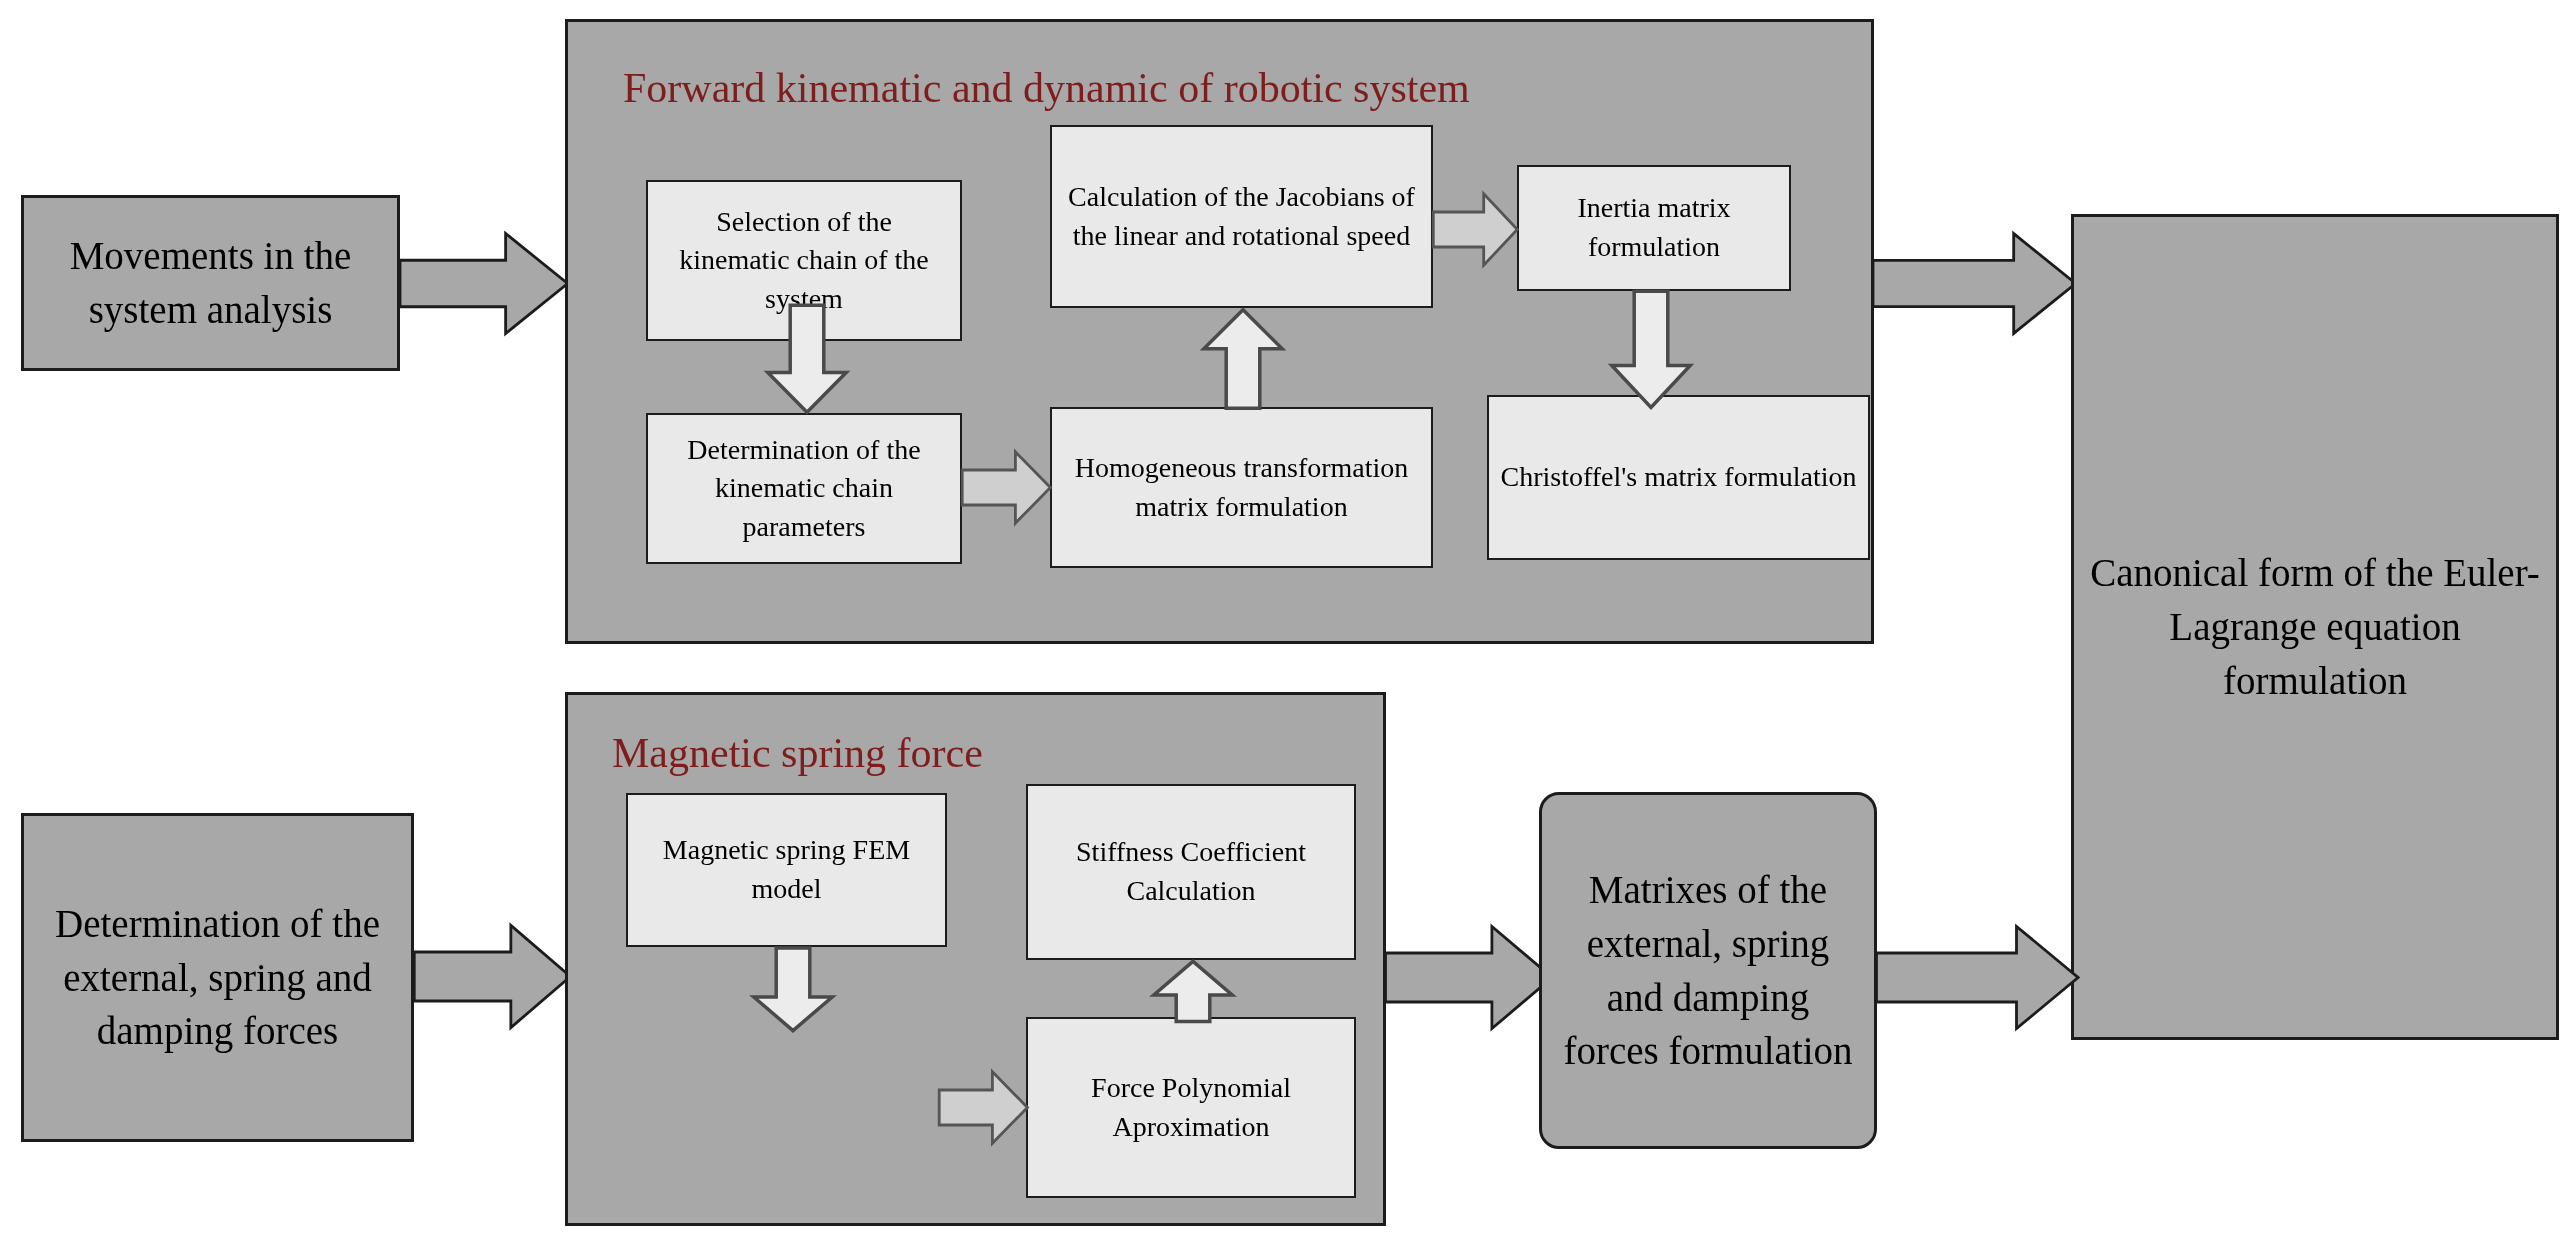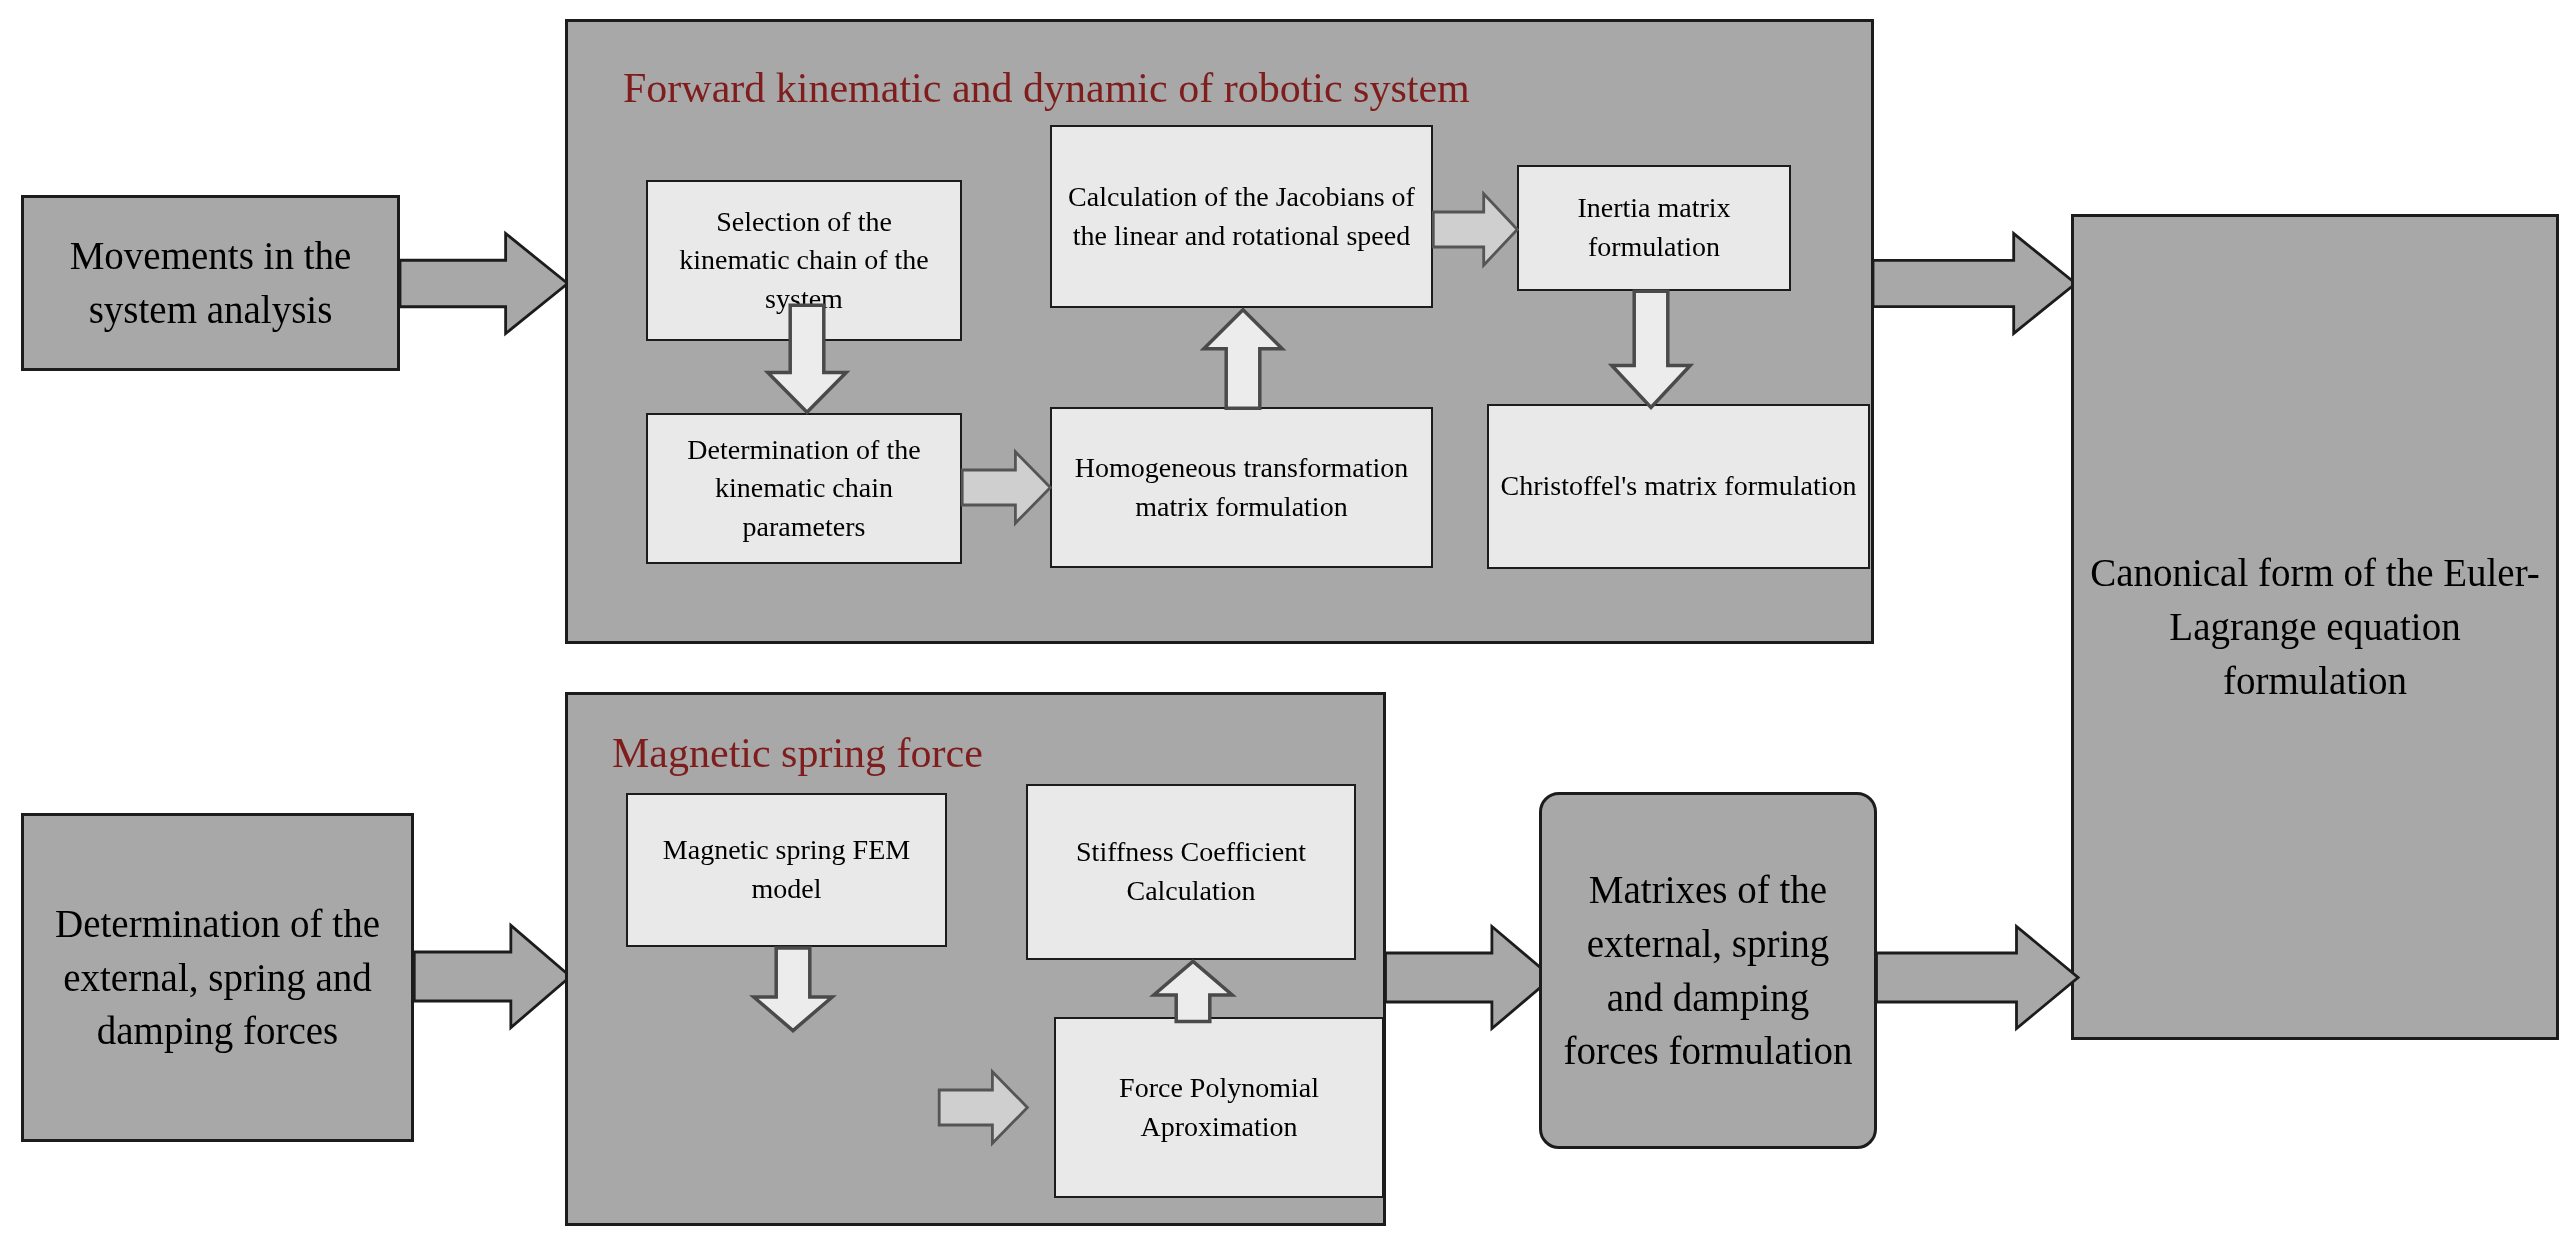--- a/index.html
+++ b/index.html
@@ -77,21 +77,21 @@
   <div class="node proc" style="left:646px; top:144px; width:316px; height:161px; padding:0 12.6px;margin-top:36px;">Selection of the kinematic chain of the system</div>
 
   <div class="node proc" style="left:646px; top:413px; width:316px; height:151px; padding:0 9.8px;">Determination of the kinematic chain parameters</div>
 
   <div class="node proc" style="left:1050px; top:125px; width:383px; height:183px; padding:0 11.2px;">Calculation of the Jacobians of the linear and rotational speed</div>
 
   <div class="node proc" style="left:1050px; top:407px; width:383px; height:161px; padding:0 14px;">Homogeneous transformation matrix formulation</div>
 
   <div class="node proc" style="left:1517px; top:165px; width:274px; height:126px; padding:0 9.8px;">Inertia matrix formulation</div>
 
-  <div class="node proc" style="left:1487px; top:404px; width:383px; height:165px; padding:0 9.8px;">Christoffel's matrix formulation</div>
+  <div class="node proc" style="left:1487px; top:395px; width:383px; height:165px; padding:0 9.8px;">Christoffel's matrix formulation</div>
 
   <svg class="arrow-svg" style="left:765px; top:305px; width:84px; height:109px;" viewBox="0 0 120 155">
     <polygon class="arrow-inner" points="36,0 84,0 84,96 116,96 60,153 4,96 36,96"></polygon>
   </svg>
 
   <svg class="arrow-svg" style="left:962px; top:449px; width:90px; height:77px;" viewBox="0 0 128 110">
     <polygon class="arrow-thin" points="0,30 76,30 76,4 126,55 76,106 76,80 0,80"></polygon>
   </svg>
 
   <svg class="arrow-svg" style="left:1201px; top:308px; width:84px; height:102px;" viewBox="0 0 120 145">
@@ -120,21 +120,21 @@
 
   <div class="group" style="left:565px; top:692px; width:821px; height:534px;">
     <div class="group-title" style="left:44px; top:37px;">Magnetic spring force</div>
   </div>
 
   <div class="node proc" style="left:626px; top:793px; width:321px; height:154px; padding:0 9.8px;">Magnetic spring FEM model</div>
 
 
   <div class="node proc" style="left:1026px; top:784px; width:330px; height:176px; padding:0 9.8px;">Stiffness Coefficient Calculation</div>
 
-  <div class="node proc" style="left:1026px; top:1017px; width:330px; height:181px; padding:0 9.8px;margin-left:28px;">Force Polynomial Aproximation</div>
+  <div class="node proc" style="left:1026px; top:1017px; width:330px; height:181px; padding:0 9.8px;">Force Polynomial Aproximation</div>
 
   <svg class="arrow-svg" style="left:751px; top:948px; width:84px; height:84px;" viewBox="0 0 120 120">
     <polygon class="arrow-inner" points="36,0 84,0 84,70 116,70 60,118 4,70 36,70"></polygon>
   </svg>
 
   <svg class="arrow-svg" style="left:939px; top:1069px; width:90px; height:77px;" viewBox="0 0 128 110">
     <polygon class="arrow-thin" points="0,30 76,30 76,4 126,55 76,106 76,80 0,80"></polygon>
   </svg>
 
   <svg class="arrow-svg" style="left:1151px; top:960px; width:84px; height:63px;" viewBox="0 0 120 90">

